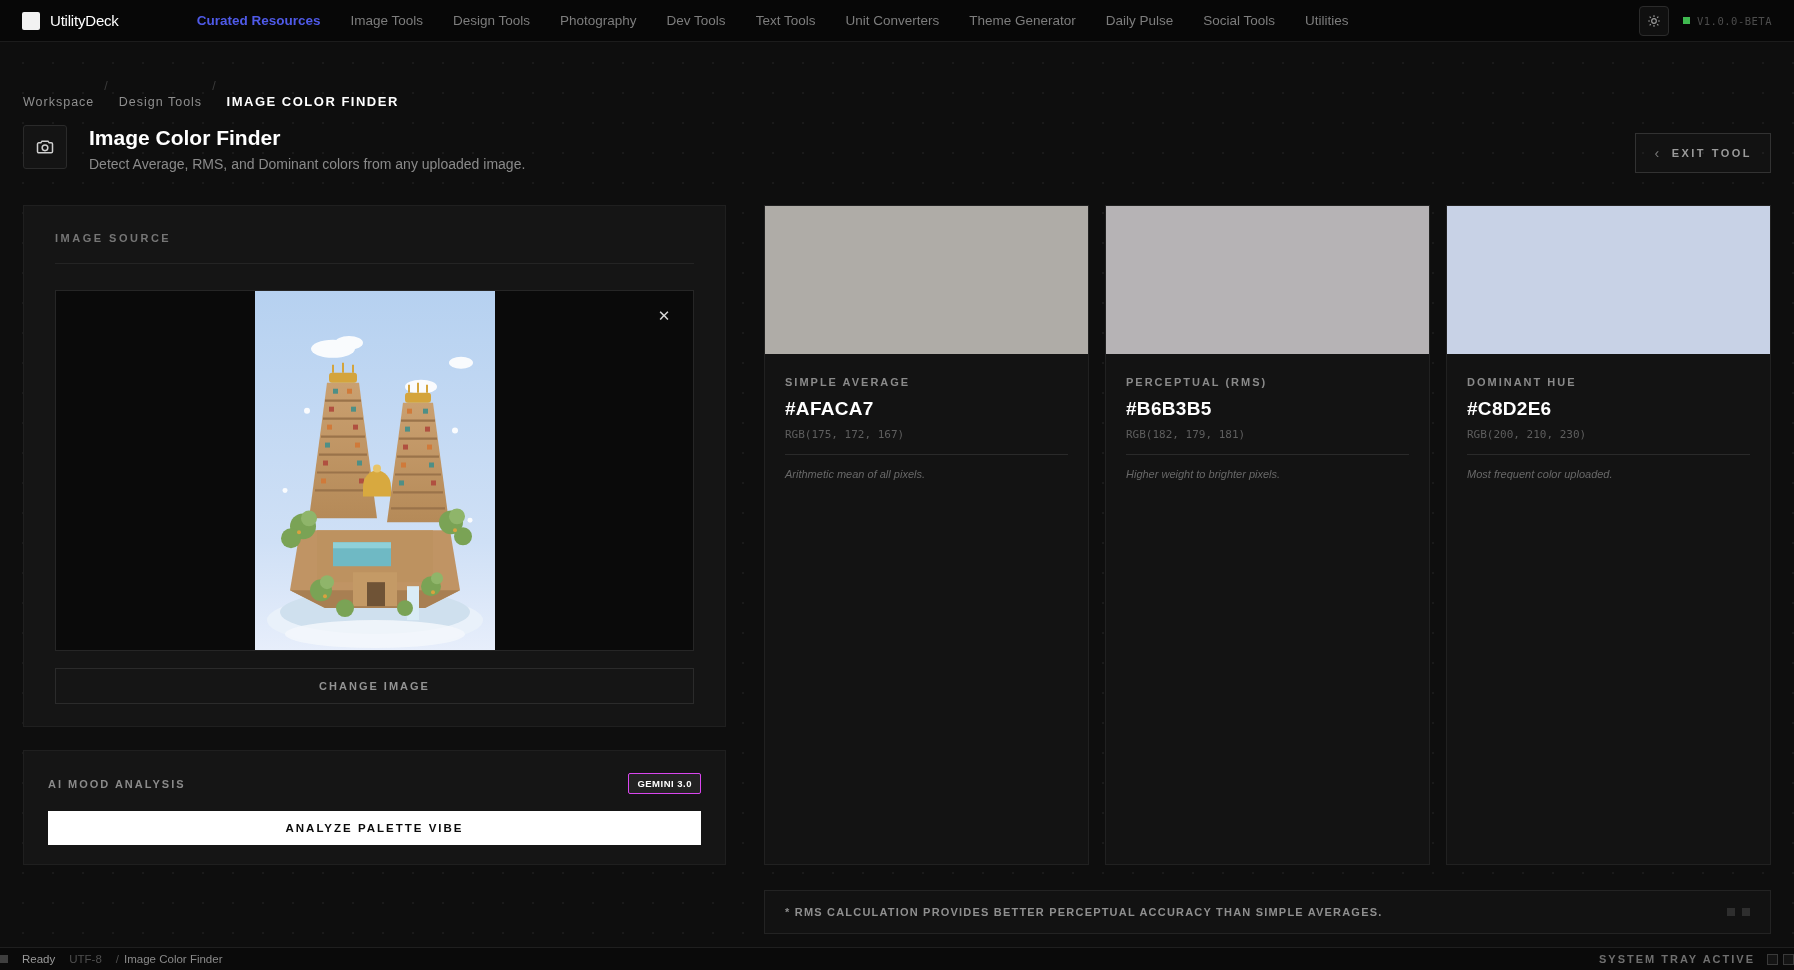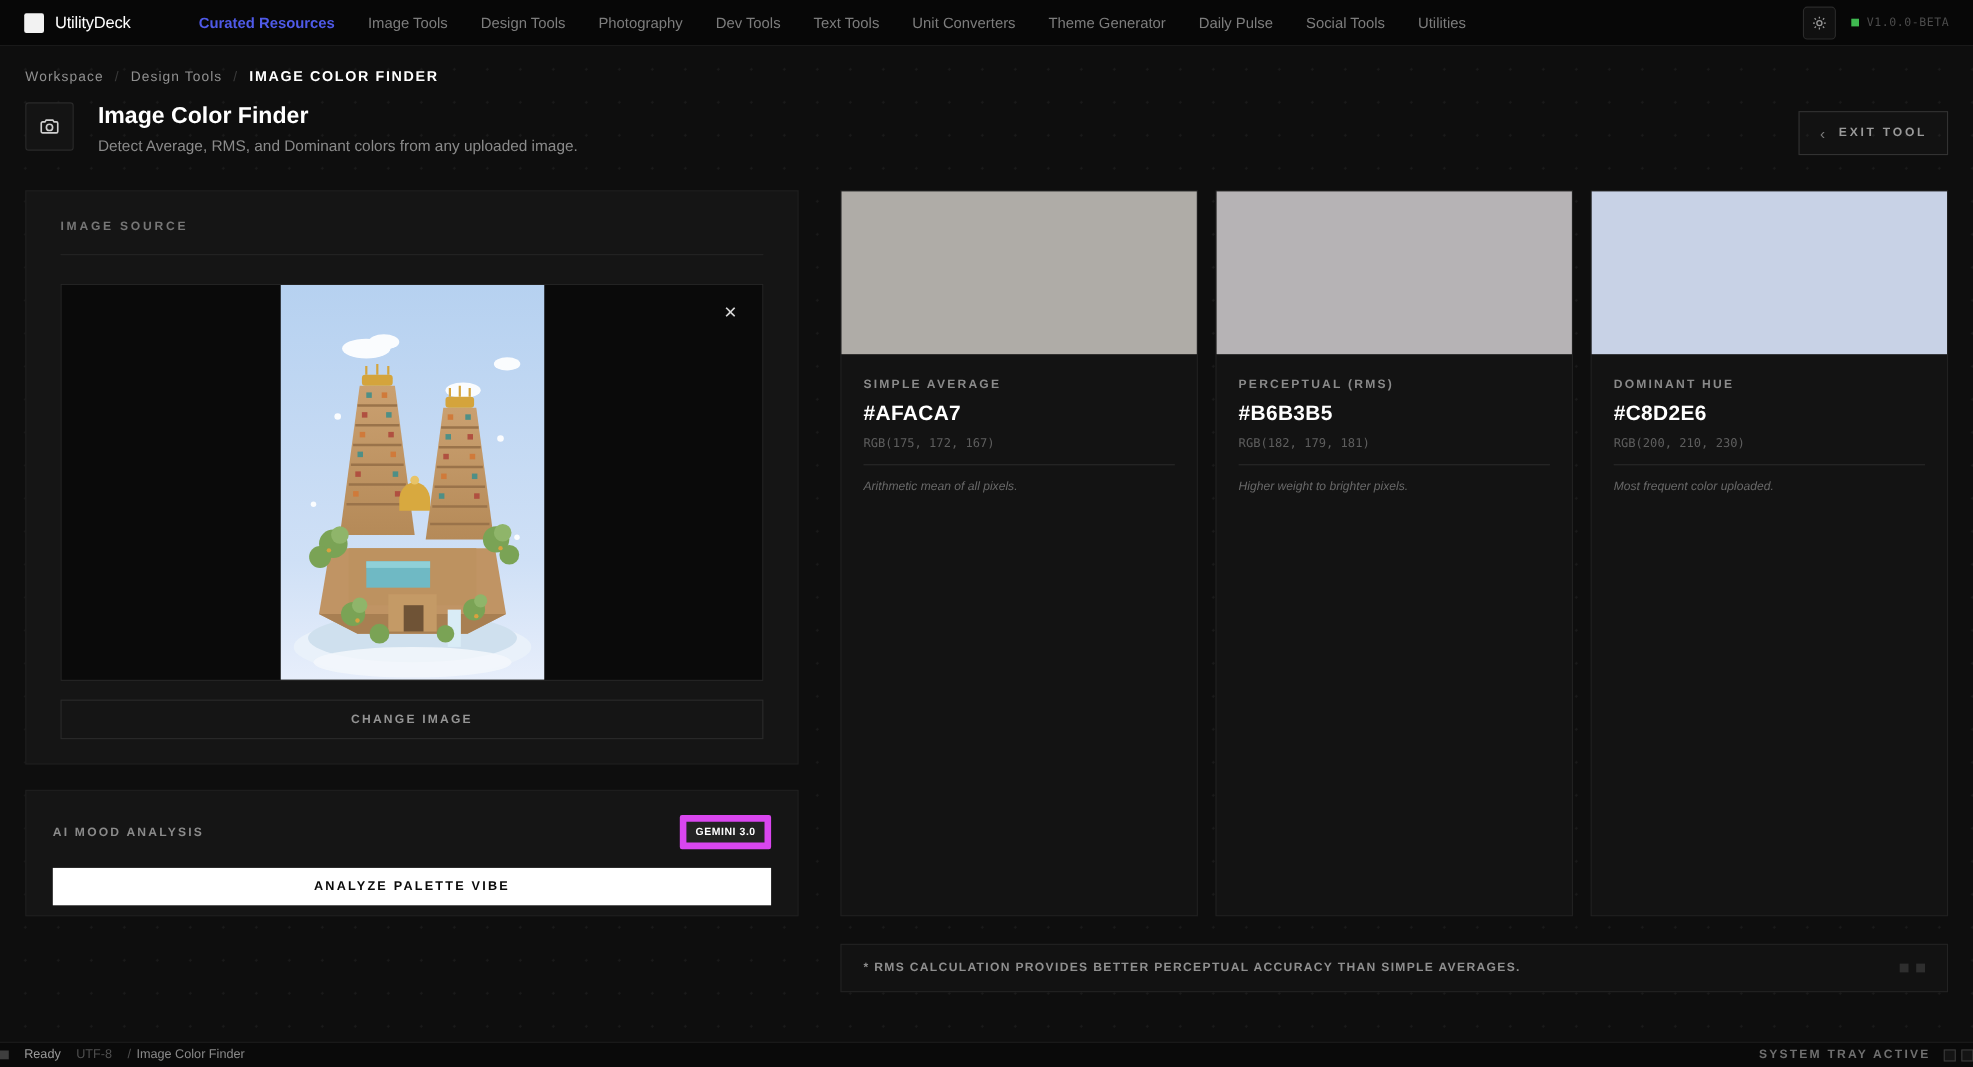--- a/index.html
+++ b/index.html
@@ -5,36 +5,36 @@
   * { margin:0; padding:0; box-sizing:border-box; }
   html,body { background:#000; }
   body { font-family:"Liberation Sans", sans-serif; }
   .page { width:1794px; height:970px; background:#0e0e0e; color:#ddd; display:flex; flex-direction:column; overflow:hidden; position:relative; }
 
   
   .topnav { height:42px; background:#070707; border-bottom:1px solid #1c1c1c; display:flex; align-items:center; padding:0 22px; flex-shrink:0; }
   .brand { display:flex; align-items:center; gap:10px; margin-right:62px; }
   .brand-logo { width:18px; height:18px; background:#f2f2f2; border-radius:2px; }
   .brand-name { font-size:15px; font-weight:normal; color:#fff; letter-spacing:-0.2px; }
-  .nav-links { display:flex; align-items:center; gap:30px; flex:1; }
+  .nav-links { display:flex; align-items:center; gap:30px; flex:1;margin-left:16px; }
   .nav-link { font-size:13.5px; color:#7d7d7d; cursor:pointer; white-space:nowrap; }
   .nav-link.active { color:#4f5ae8; font-weight:bold; }
   .nav-right { display:flex; align-items:center; gap:14px; }
   .theme-btn { width:30px; height:30px; border:1px solid #2b2b2b; border-radius:4px; background:#101010; display:flex; align-items:center; justify-content:center; cursor:pointer; }
   .version-wrap { display:flex; align-items:center; gap:7px; }
   .version-dot { width:7px; height:7px; background:#3fb950; }
   .version-text { font-family:"DejaVu Sans Mono", monospace; font-size:10.5px; color:#4c4c4c; letter-spacing:0.5px; }
 
   
   .main { flex:1; padding:0 23px; overflow:hidden;
     background-image: radial-gradient(rgba(255,255,255,0.05) 1px, transparent 1.3px);
     background-size:30px 30px; background-position:8px 6px; }
 
   .breadcrumb { margin-top:20px; display:flex; align-items:center; gap:10px; font-size:12.5px; letter-spacing:1px; }
-  .crumb { color:#8f8f8f; cursor:pointer; }
+  .crumb { color:#8f8f8f; cursor:pointer;margin-top:32px; }
   .crumb-sep { color:#3a3a3a; }
   .crumb.current { color:#fff; font-weight:bold; font-size:13px; letter-spacing:1.5px; cursor:default; }
 
   .page-header { margin-top:16px; display:flex; align-items:flex-start; }
   .tool-icon-box { width:44px; height:44px; border:1px solid #2a2a2a; background:#141414; border-radius:3px; display:flex; align-items:center; justify-content:center; margin-right:22px; }
   .page-title { font-size:21px; font-weight:bold; color:#fff; line-height:1.2; }
   .page-subtitle { font-size:14px; color:#8a8a8a; margin-top:6px; }
   .exit-btn { margin-left:auto; margin-top:8px; border:1px solid #323232; background:rgba(255,255,255,0.02); color:#9a9a9a; font-size:11px; font-weight:bold; letter-spacing:2.5px; padding:11px 18px; display:flex; align-items:center; gap:10px; cursor:pointer; font-family:inherit; }
   .exit-chevron { font-size:14px; color:#7a7a7a; font-weight:normal; }
 
@@ -48,21 +48,21 @@
   .panel-label { font-size:11px; font-weight:bold; letter-spacing:2.5px; color:#767676; padding-bottom:19px; border-bottom:1px solid #242424; }
   .preview-box { margin-top:26px; height:361px; background:#0a0a0a; border:1px solid #262626; position:relative; display:flex; align-items:center; justify-content:center; }
   .preview-img { width:240px; height:359px; display:block; }
   .close-btn { position:absolute; top:12px; right:16px; width:26px; height:26px; background:transparent; border:none; color:#d8d8d8; font-size:15px; cursor:pointer; display:flex; align-items:center; justify-content:center; }
   .change-btn { margin-top:17px; width:100%; height:36px; background:transparent; border:1px solid #2b2b2b; color:#949494; font-size:11px; font-weight:bold; letter-spacing:2px; cursor:pointer; font-family:inherit; }
 
   
   .ai-panel { margin-top:23px; height:115px; padding:22px 24px; }
   .ai-head { display:flex; align-items:center; justify-content:space-between; }
   .ai-label { font-size:11px; font-weight:bold; letter-spacing:2px; color:#8a8a8a; }
-  .ai-badge { background:#232323; border:6px solid #d946ef; color:#fff; font-size:9.5px; font-weight:bold; letter-spacing:0.5px; padding:4px 8px; border-radius:2px; }
+  .ai-badge { background:#232323; border:1px solid #d946ef; color:#fff; font-size:9.5px; font-weight:bold; letter-spacing:0.5px; padding:4px 8px; border-radius:2px; }
   .ai-btn { margin-top:17px; width:100%; height:34px; background:#fff; border:none; color:#0a0a0a; font-size:11.5px; font-weight:bold; letter-spacing:2px; cursor:pointer; font-family:inherit; }
 
   
   .cards { display:grid; grid-template-columns:repeat(3,1fr); gap:16px; height:660px; }
   .card { background:#131313; border:1px solid #212121; display:flex; flex-direction:column; }
   .swatch { height:148px; flex-shrink:0; }
   .card-info { padding:22px 20px; }
   .card-label { font-size:11px; font-weight:bold; letter-spacing:2px; color:#8a8a8a; }
   .card-hex { font-size:19px; font-weight:bold; color:#fff; margin-top:10px; letter-spacing:0.3px; }
   .card-rgb { font-family:"DejaVu Sans Mono", monospace; font-size:11px; color:#5e5e5e; margin-top:8px; padding-bottom:13px; border-bottom:1px solid #2a2a2a; }

